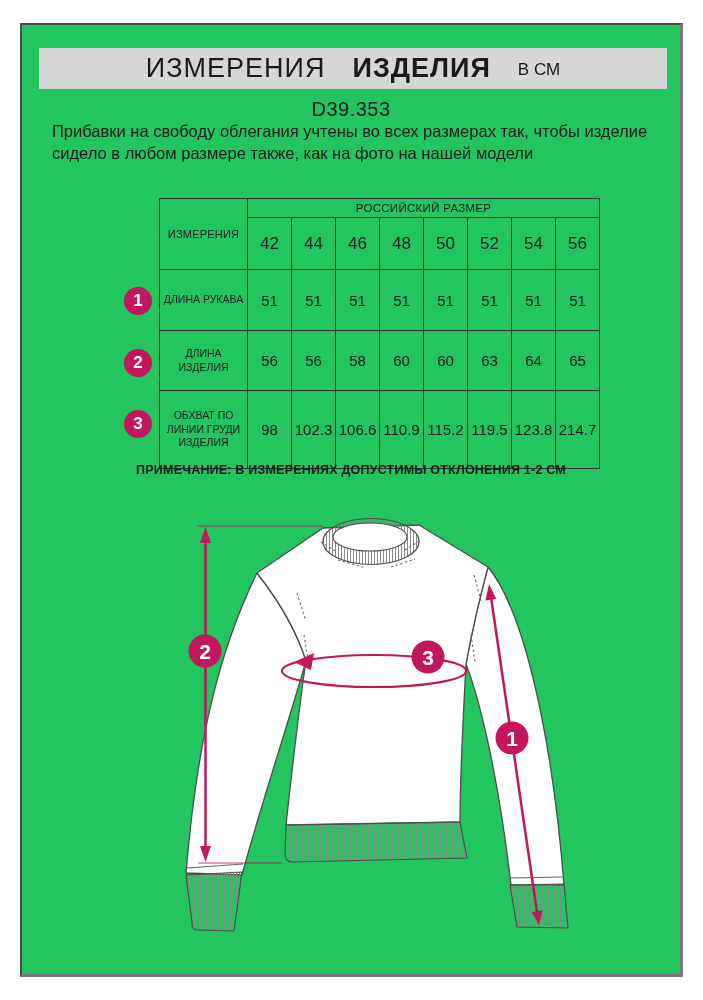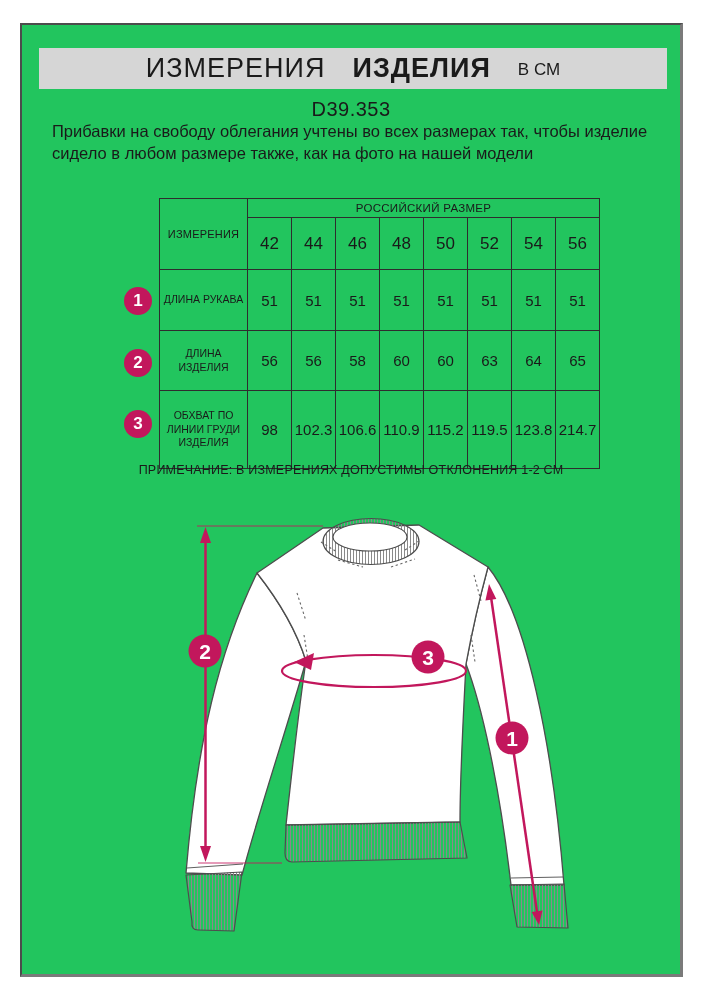--- a/index.html
+++ b/index.html
@@ -46,21 +46,21 @@
   .cell-value{font-size:15px;}
   .row-badge{
     position:absolute;width:28px;height:28px;border-radius:50%;
     color:#fff;font-size:17px;font-weight:700;display:flex;align-items:center;justify-content:center;
   }
   .badge-1{left:102px;top:262px;}
   .badge-2{left:102px;top:324px;}
   .badge-3{left:102px;top:385px;}
   .note{
     position:absolute;left:0;top:438px;width:100%;text-align:center;
-    font-size:12.5px;font-weight:400;letter-spacing:0.2px;
+    font-size:12.5px;font-weight:700;letter-spacing:0.2px;
   }
   .diagram{position:absolute;left:159px;top:476px;width:400px;height:470px;}
   .svg-badge-num{font:bold 21px "Liberation Sans", sans-serif;fill:#ffffff;text-anchor:middle;}
 </style>
 </head>
 <body>
 
 <div class="frame">
 
   <div class="title-bar" style="background: rgb(214, 214, 214);">

